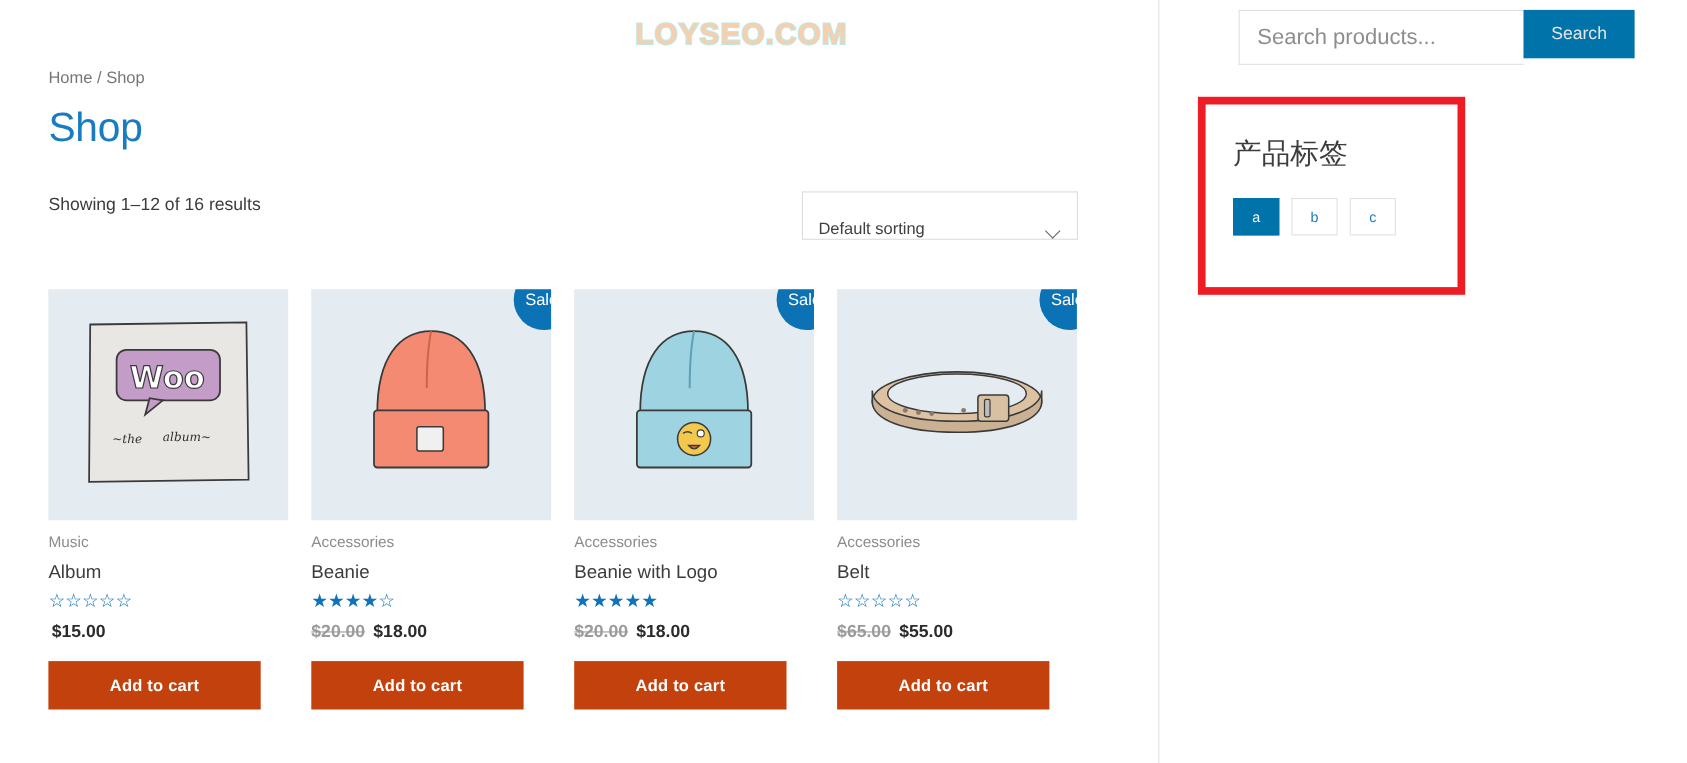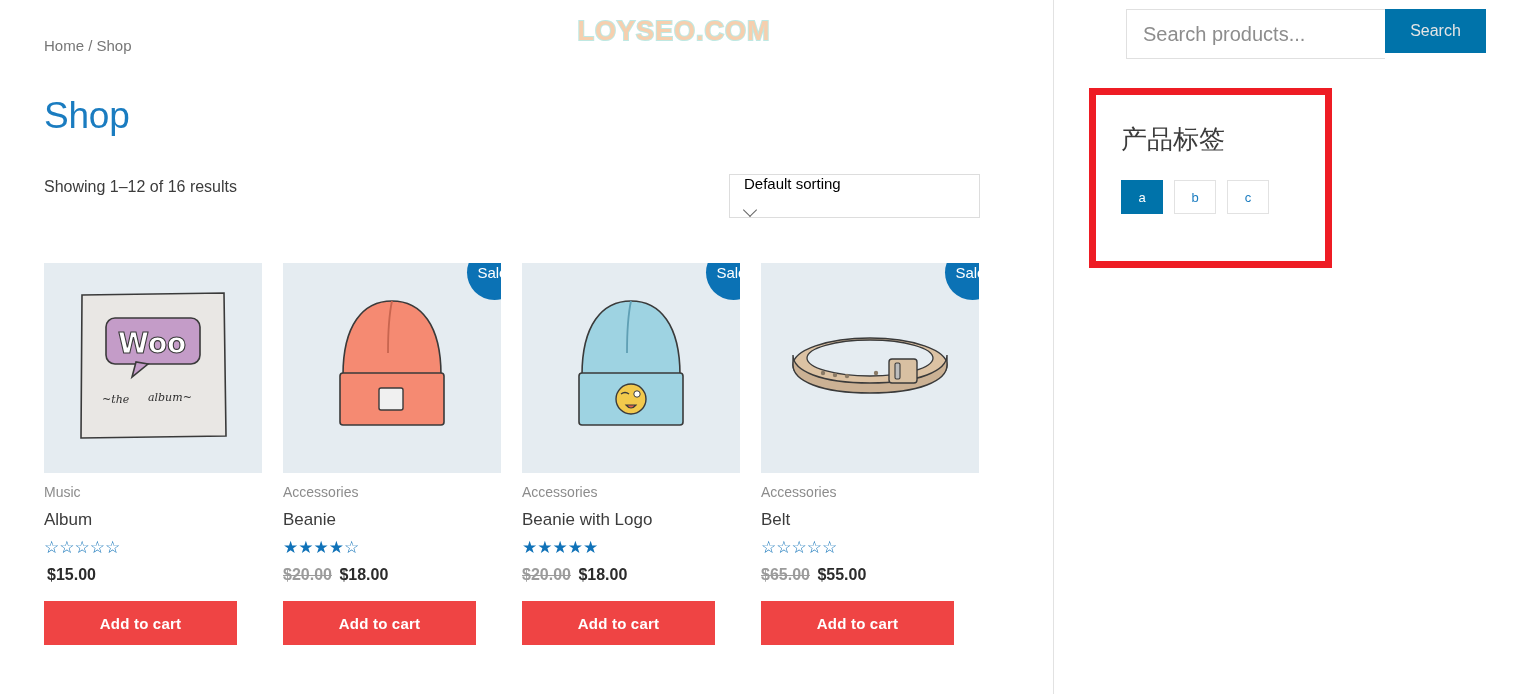--- a/index.html
+++ b/index.html
@@ -50,21 +50,21 @@
     width: 481px;
     border-left: 1px solid #e2e2e2;
     box-sizing: border-box;
     position: relative;
   }
 
   
   .breadcrumb {
     position: absolute;
     left: 44px;
-    top: 37px;
+    top: 62px;
     font-size: 15px;
     color: #767676;
   }
   .page-title {
     position: absolute;
     left: 44px;
     top: 95px;
     font-size: 37px;
     font-weight: normal;
     color: #1a7cc0;
@@ -83,26 +83,25 @@
   .sorting {
     position: absolute;
     left: 729px;
     top: 174px;
     width: 251px;
     height: 44px;
     border: 1px solid #dddddd;
     background: #ffffff;
     box-sizing: border-box;
     display: flex;
-    align-items: flex-start;
+    align-items: flex-end;
     padding: 0 14px;
     font-size: 15px;
-    color: #000000;
-    cursor: pointer;
-    flex-direction: column;
+    color: #404040;
+    cursor: pointer;
   }
   .sorting .label { flex: 1; }
   .sorting .chev {
     width: 14px;
     height: 14px;
     display: inline-block;
     position: relative;
   }
   .sorting .chev::before {
     content: "";
@@ -184,21 +183,21 @@
     color: #9b9b9b;
     text-decoration: line-through;
     font-weight: bold;
     margin-right: 3px;
   }
   .add-to-cart {
     margin-top: 17px;
     display: block;
     width: 193px;
     height: 44px;
-    background: #ef4444;
+    background: #c2410c;
     color: #ffffff;
     border: none;
     font-size: 15px;
     font-weight: bold;
     font-family: "Liberation Sans", sans-serif;
     cursor: pointer;
     letter-spacing: 0.2px;
   }
   .product:nth-child(1) .add-to-cart { width: 193px; }
 

